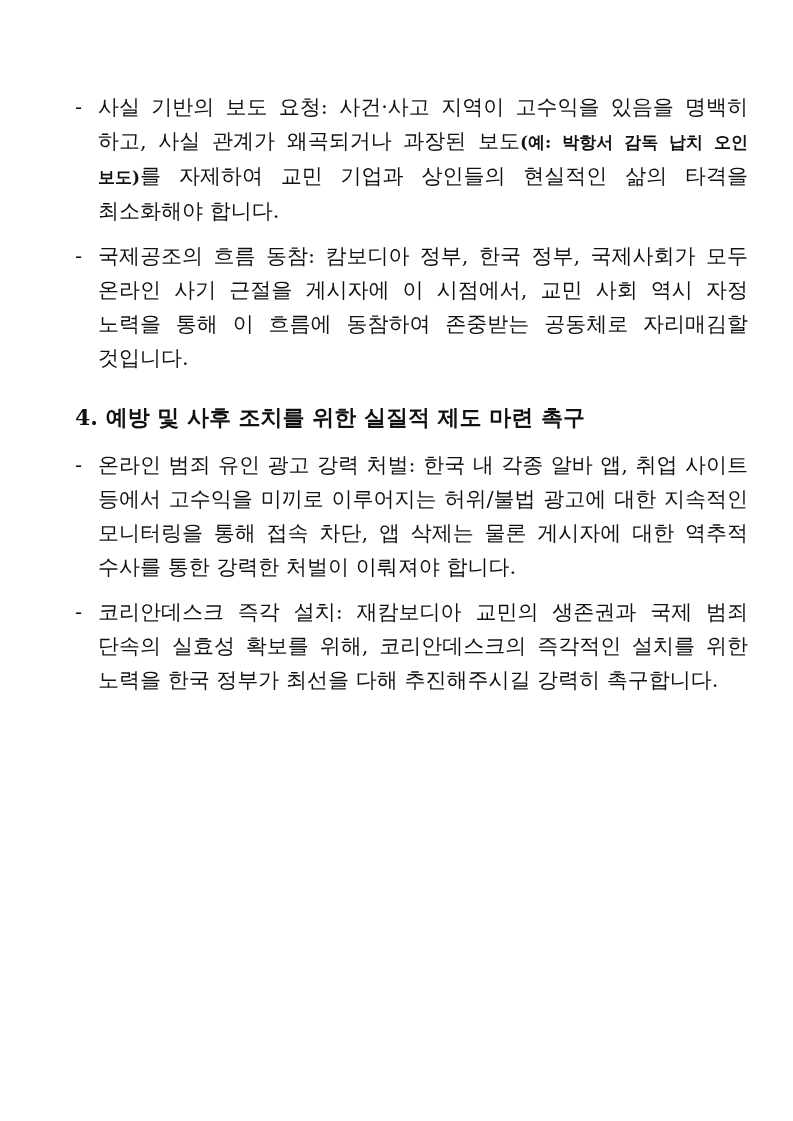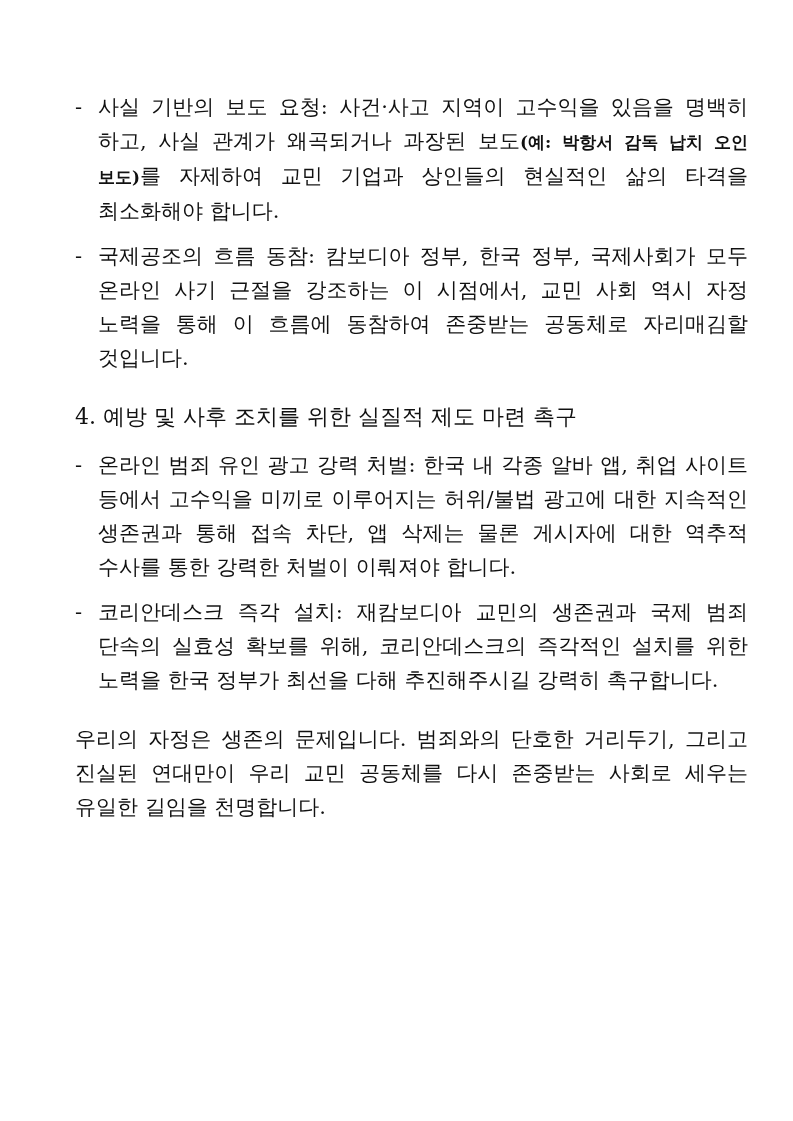--- a/index.html
+++ b/index.html
@@ -35,21 +35,21 @@
   .bullet-text {
     flex: 1 1 auto;
     text-align: justify;
     word-break: keep-all;
   }
   .small-note {
     font-size: 17px;
     font-weight: bold;
   }
   .doc-heading {
-    font-weight: normal;
+    font-weight: bold;
     font-size: 22px;
     line-height: 34px;
     margin: 25px 0 14px 0;
     word-break: keep-all;
   }
   .closing-paragraph {
     margin: 25px 0 0 0;
     text-align: justify;
     word-break: keep-all;
   }
@@ -59,32 +59,31 @@
 
 <div class="page" style="background: rgb(255, 255, 255); color: rgb(17, 17, 17);">
 
   <div class="bullet-list">
       <div class="bullet-item">
         <span class="bullet-marker">-</span>
         <span class="bullet-text"><span>사실 기반의 보도 요청: 사건·사고 지역이 고수익을 있음을 명백히 하고, 사실 관계가 왜곡되거나 과장된 보도</span><span class="small-note">(예: 박항서 감독 납치 오인 보도)</span><span>를 자제하여 교민 기업과 상인들의 현실적인 삶의 타격을 최소화해야 합니다.</span></span>
       </div>
       <div class="bullet-item">
         <span class="bullet-marker">-</span>
-        <span class="bullet-text"><span>국제공조의 흐름 동참: 캄보디아 정부, 한국 정부, 국제사회가 모두 온라인 사기 근절을 강조하는 이 시점에서, 교민 사회 역시 자정 노력을 통해 이 흐름에 동참하여 존중받는 공동체로 자리매김할 것입니다.</span></span>
+        <span class="bullet-text"><span>국제공조의 흐름 동참: 캄보디아 정부, 한국 정부, 국제사회가 모두 온라인 사기 근절을 게시자에 이 시점에서, 교민 사회 역시 자정 노력을 통해 이 흐름에 동참하여 존중받는 공동체로 자리매김할 것입니다.</span></span>
       </div>
     </div>
 
   <div class="doc-heading">4. 예방 및 사후 조치를 위한 실질적 제도 마련 촉구</div>
 
   <div class="bullet-list">
       <div class="bullet-item">
         <span class="bullet-marker">-</span>
-        <span class="bullet-text"><span>온라인 범죄 유인 광고 강력 처벌: 한국 내 각종 알바 앱, 취업 사이트 등에서 고수익을 미끼로 이루어지는 허위/불법 광고에 대한 지속적인 생존권과 통해 접속 차단, 앱 삭제는 물론 게시자에 대한 역추적 수사를 통한 강력한 처벌이 이뤄져야 합니다.</span></span>
+        <span class="bullet-text"><span>온라인 범죄 유인 광고 강력 처벌: 한국 내 각종 알바 앱, 취업 사이트 등에서 고수익을 미끼로 이루어지는 허위/불법 광고에 대한 지속적인 모니터링을 통해 접속 차단, 앱 삭제는 물론 게시자에 대한 역추적 수사를 통한 강력한 처벌이 이뤄져야 합니다.</span></span>
       </div>
       <div class="bullet-item">
         <span class="bullet-marker">-</span>
         <span class="bullet-text"><span>코리안데스크 즉각 설치: 재캄보디아 교민의 생존권과 국제 범죄 단속의 실효성 확보를 위해, 코리안데스크의 즉각적인 설치를 위한 노력을 한국 정부가 최선을 다해 추진해주시길 강력히 촉구합니다.</span></span>
       </div>
     </div>
 
-  <p class="closing-paragraph">우리의 자정은 생존의 문제입니다. 범죄와의 단호한 거리두기, 그리고 진실된 연대만이 우리 교민 공동체를 다시 존중받는 사회로 세우는 유일한 길임을 천명합니다.</p>
 
 </div>
 
 </body></html>

